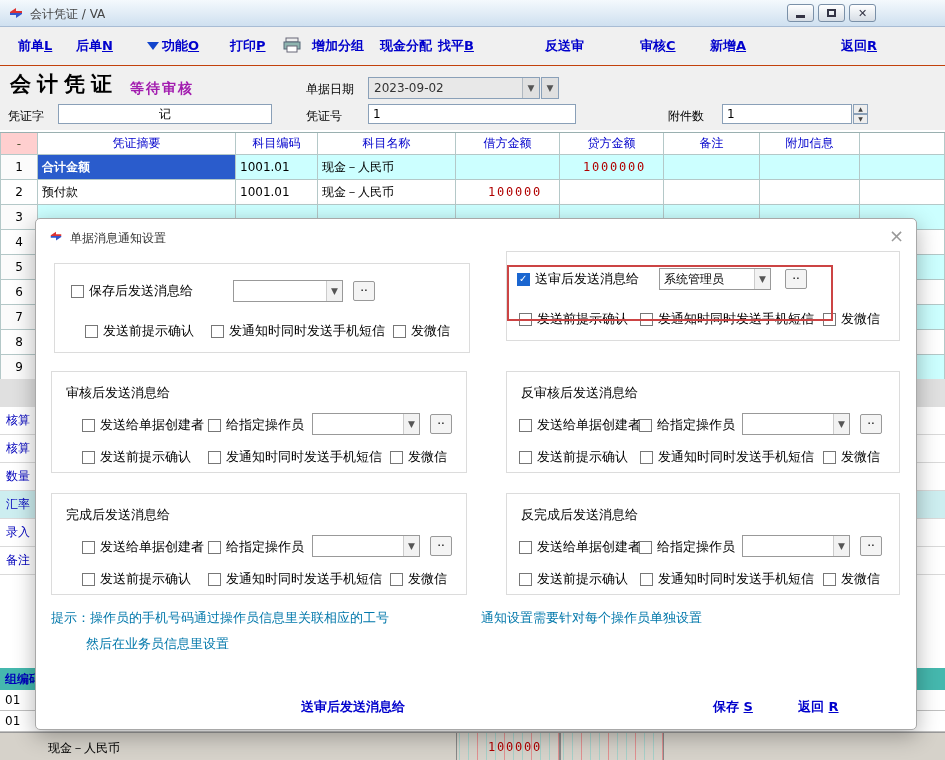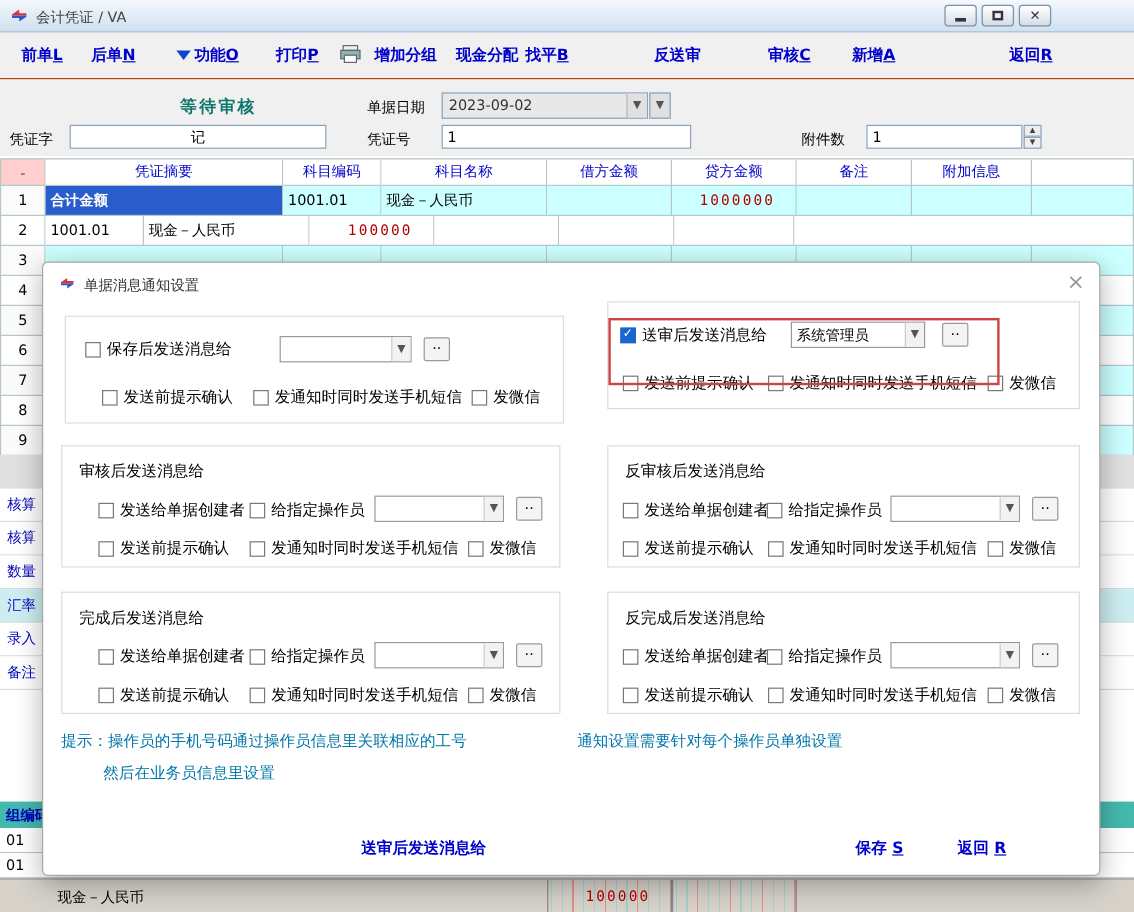--- a/index.html
+++ b/index.html
@@ -20,21 +20,21 @@
 
   
   .toolbar{position:absolute;left:0;top:27px;width:100%;height:38px;border-bottom:1px solid #c2410c;}
   .tbtn{position:absolute;top:10px;font-size:13px;font-weight:600;color:#0000cc;cursor:pointer;white-space:nowrap;}
   .hot{text-decoration:underline;}
   .func-arrow{position:absolute;left:147px;top:15px;width:0;height:0;border:6px solid transparent;border-top:8px solid #1144cc;}
   .print-icon{position:absolute;left:282px;top:10px;}
 
   
   .big-title{position:absolute;left:10px;top:70px;font-size:21px;font-weight:bold;letter-spacing:6px;}
-  .status{position:absolute;left:130px;top:80px;font-size:14px;font-weight:bold;letter-spacing:2px;color:#0f766e;margin-left:20px;}
+  .status{position:absolute;left:130px;top:80px;font-size:14px;font-weight:bold;letter-spacing:2px;color:#a21caf;}
   .hdr-label{position:absolute;font-size:12px;}
   .field{position:absolute;height:20px;border:1px solid #8aa0b8;background:#fff;font-size:12px;
          box-sizing:border-box;padding:2px 4px;font-family:inherit;outline:none;}
   .center{text-align:center;}
   .combo-date{position:absolute;left:368px;top:77px;width:172px;height:22px;border:1px solid #8aa0b8;
               background:#e8e8e8;box-sizing:border-box;display:flex;align-items:center;cursor:pointer;}
   .combo-date .val{flex:1;font-size:12px;padding-left:5px;color:#333;}
   .combo-date .arr,.mini-drop{width:17px;height:100%;display:flex;align-items:center;justify-content:center;
               font-size:9px;color:#555;border-left:1px solid #b0b8c0;background:#e0e0e0;box-sizing:border-box;}
   .mini-drop{position:absolute;left:541px;top:77px;width:18px;height:22px;border:1px solid #8aa0b8;}
@@ -152,20 +152,21 @@
     </span>
     <span class="tbtn" style="left:312px"><span>增加分组</span><span class="hot"></span></span>
     <span class="tbtn" style="left:380px"><span>现金分配</span><span class="hot"></span></span>
     <span class="tbtn" style="left:438px"><span>找平</span><span class="hot">B</span></span>
     <span class="tbtn" style="left:545px"><span>反送审</span><span class="hot"></span></span>
     <span class="tbtn" style="left:640px"><span>审核</span><span class="hot">C</span></span>
     <span class="tbtn" style="left:710px"><span>新增</span><span class="hot">A</span></span>
     <span class="tbtn" style="left:841px"><span>返回</span><span class="hot">R</span></span>
   </div>
 
+  <div class="big-title">会计凭证</div>
   <div class="status">等待审核</div>
   <span class="hdr-label" style="left:306px;top:81px">单据日期</span>
   <div class="combo-date">
     <span class="val">2023-09-02</span>
     <span class="arr">▼</span>
   </div>
   <div class="mini-drop">▼</div>
 
   <span class="hdr-label" style="left:8px;top:108px">凭证字</span>
   <input class="field center" style="left: 58px; top: 104px; width: 214px;" value="记">
@@ -212,20 +213,21 @@
             <span class="digit">0</span>
           </span>
         </div>
       <div class="cell c-note"></div>
       <div class="cell c-extra"></div>
       <div class="cell c-tail"></div>
     </div>
 
     <div class="trow r even">
       <div class="cell c-num">2</div>
+      <div class="cell c-sum">预付款</div>
       <div class="cell c-code">1001.01</div>
       <div class="cell c-name">现金－人民币</div>
       <div class="cell c-amt amt">
           <span class="digits">
             <span class="digit">1</span>
             <span class="digit">0</span>
             <span class="digit">0</span>
             <span class="digit">0</span>
             <span class="digit">0</span>
             <span class="digit">0</span>

